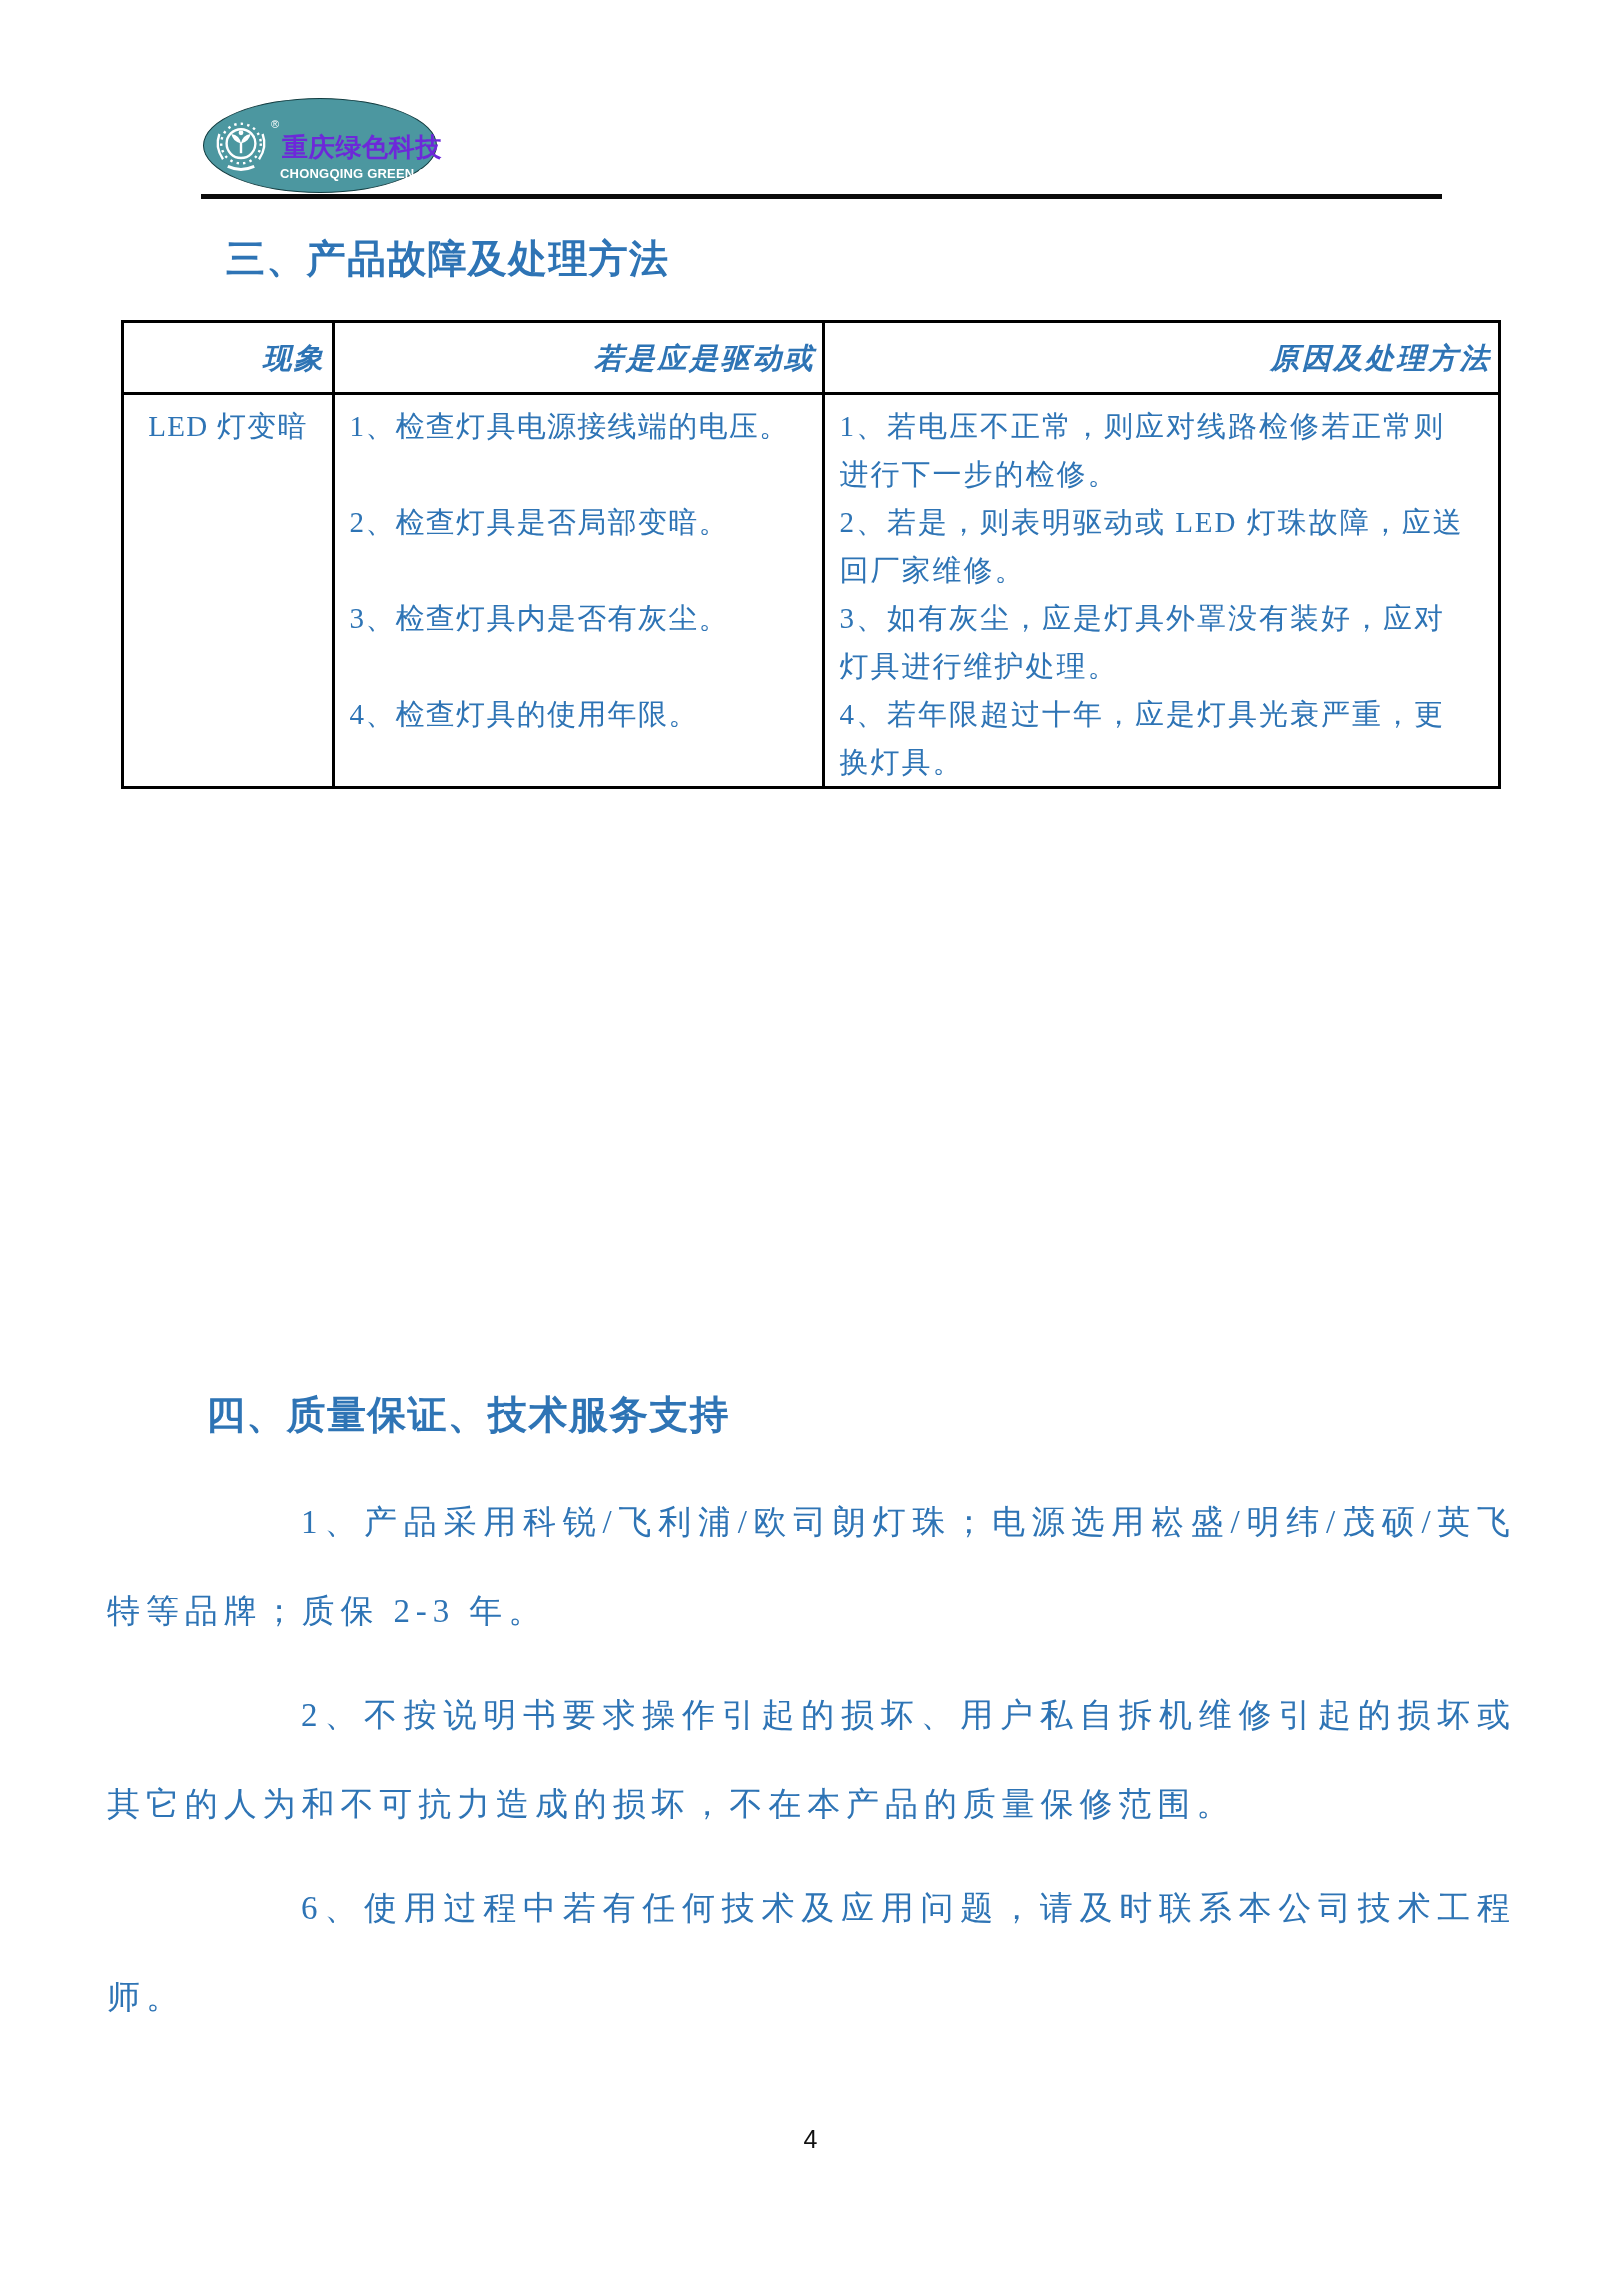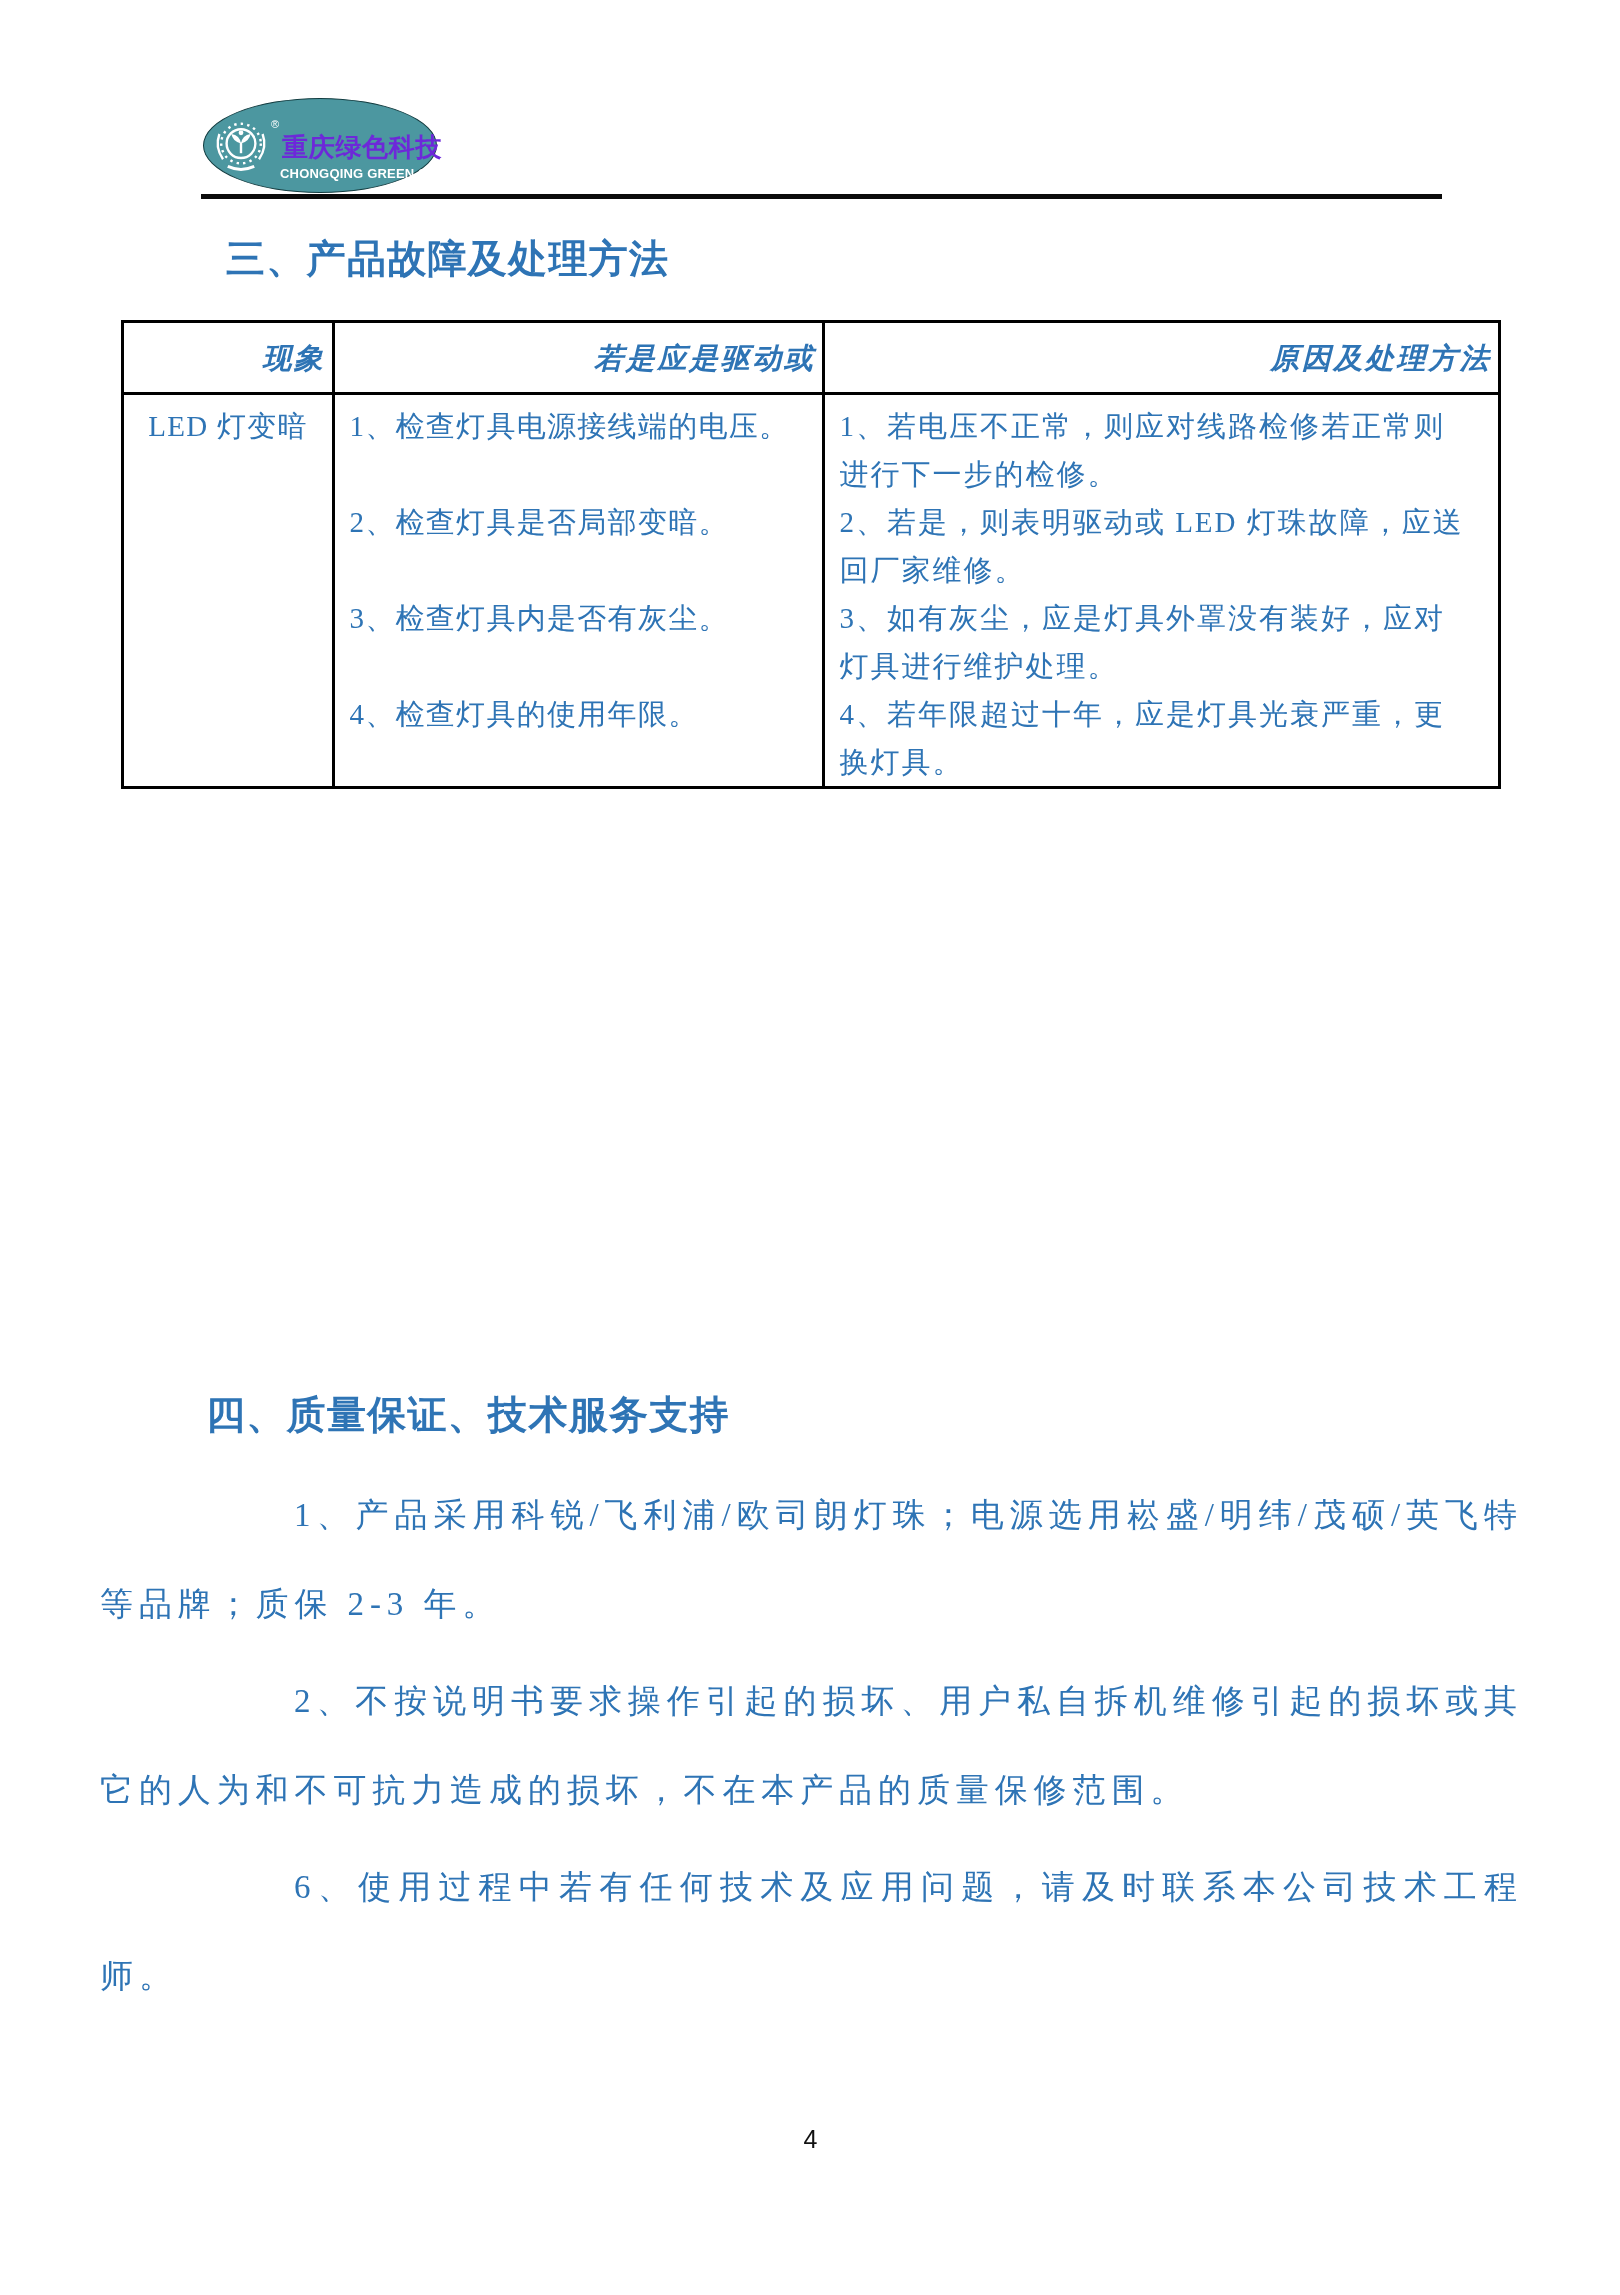--- a/index.html
+++ b/index.html
@@ -59,21 +59,21 @@
     letter-spacing:1.3px;padding:0 3.9px;
   }
   td.checks{letter-spacing:1.3px;}
   td.causes{letter-spacing:2px;}
   
   .body-text{
     position:absolute;left:92px;top:1463px;width:1439px;
     color:#2E74B5;font-size:33px;line-height:89px;
     letter-spacing:5.9px;text-align:justify;
   }
-  .body-text p{margin:8px;text-indent:194px;}
+  .body-text p{margin:15px;text-indent:194px;}
   
   .pageno{
     position:absolute;left:0;top:2125px;width:100%;
     text-align:center;color:#111111;font-size:25px;
     font-family:"Liberation Sans","DejaVu Sans",sans-serif;
   }
 </style>
 </head>
 <body>
 

